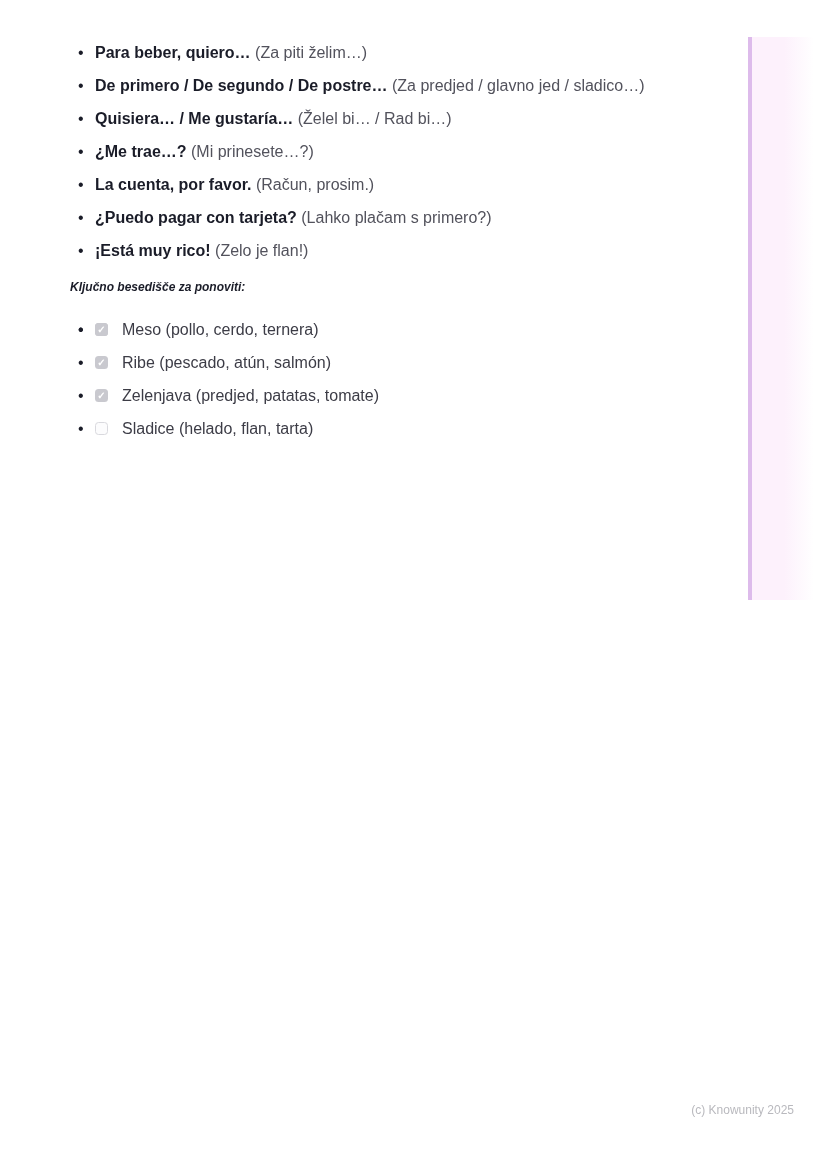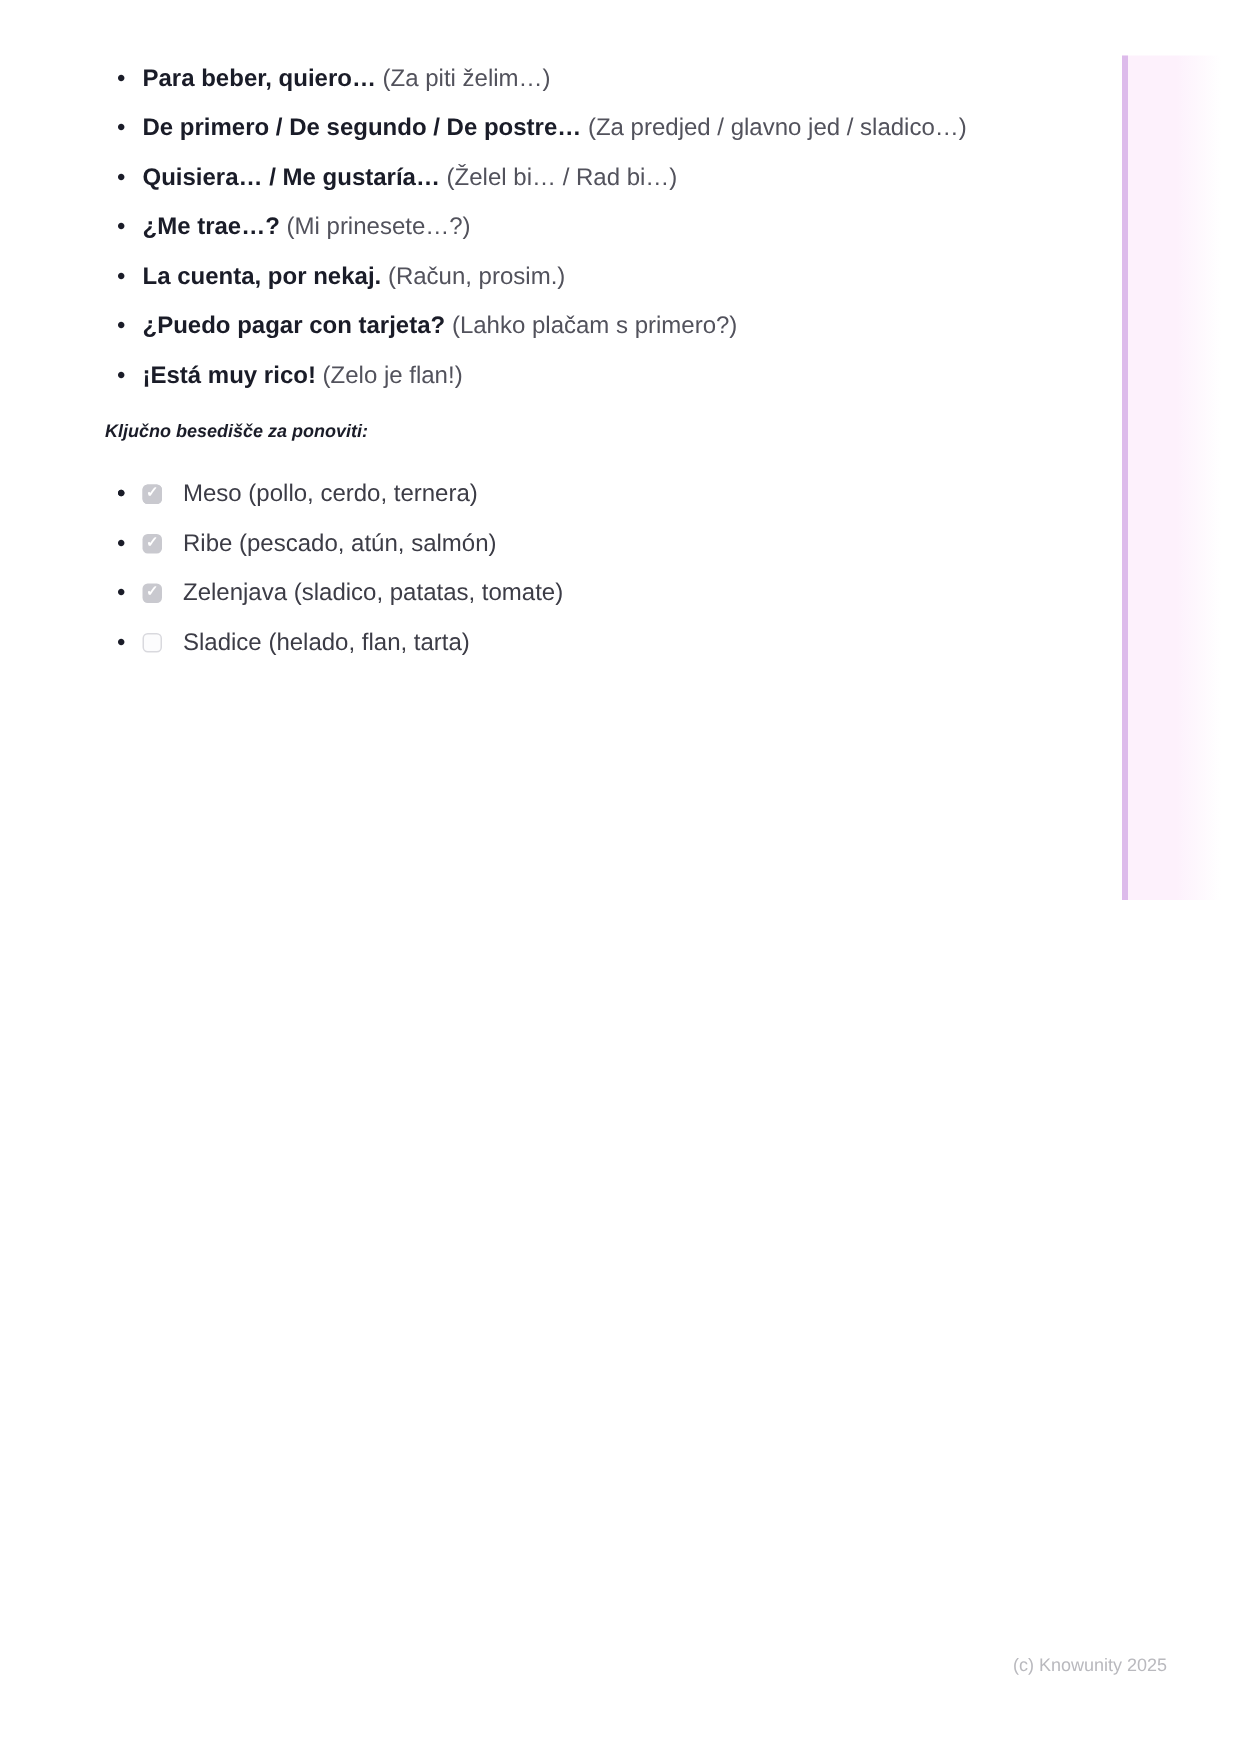--- a/index.html
+++ b/index.html
@@ -109,21 +109,21 @@
 
   .note {
     font-style: italic;
     color: var(--note-gray);
     margin: 18px 0 0 0;
   }
 
   .footer {
     position: absolute;
     top: 1103px;
-    right: 50px;
+    right: 34px;
     font-size: 12px;
     line-height: 14px;
     color: var(--footer-gray);
   }
 </style>
 </head>
 <body>
 
 <div class="page">
 
@@ -135,38 +135,38 @@
     <ul class="phrases">
 
         <li class="phrase-item"><span class="bullet">•</span><span class="phrase-bold">Para beber, quiero…</span> <span class="phrase-normal">(Za piti želim…)</span></li>
 
         <li class="phrase-item"><span class="bullet">•</span><span class="phrase-bold">De primero / De segundo / De postre…</span> <span class="phrase-normal">(Za predjed / glavno jed / sladico…)</span></li>
 
         <li class="phrase-item"><span class="bullet">•</span><span class="phrase-bold">Quisiera… / Me gustaría…</span> <span class="phrase-normal">(Želel bi… / Rad bi…)</span></li>
 
         <li class="phrase-item"><span class="bullet">•</span><span class="phrase-bold">¿Me trae…?</span> <span class="phrase-normal">(Mi prinesete…?)</span></li>
 
-        <li class="phrase-item"><span class="bullet">•</span><span class="phrase-bold">La cuenta, por nekaj.</span> <span class="phrase-normal">(Račun, prosim.)</span></li>
+        <li class="phrase-item"><span class="bullet">•</span><span class="phrase-bold">La cuenta, por favor.</span> <span class="phrase-normal">(Račun, prosim.)</span></li>
 
         <li class="phrase-item"><span class="bullet">•</span><span class="phrase-bold">¿Puedo pagar con tarjeta?</span> <span class="phrase-normal">(Lahko plačam s primero?)</span></li>
 
         <li class="phrase-item"><span class="bullet">•</span><span class="phrase-bold">¡Está muy rico!</span> <span class="phrase-normal">(Zelo je flan!)</span></li>
       </ul>
 
     <h3 class="vocab-heading">Ključno besedišče za ponoviti:</h3>
 
     <ul class="checklist">
 
         <li class="check-item"><span class="bullet">•</span><span class="checkbox"><span class="check">✓</span></span></li>
 
         <li class="check-item"><span class="bullet">•</span><span class="checkbox"><span class="check">✓</span></span><span class="check-label">Meso (pollo, cerdo, ternera)</span></li>
 
         <li class="check-item"><span class="bullet">•</span><span class="checkbox"><span class="check">✓</span></span><span class="check-label">Ribe (pescado, atún, salmón)</span></li>
 
-        <li class="check-item"><span class="bullet">•</span><span class="checkbox"><span class="check">✓</span></span><span class="check-label">Zelenjava (sladico, patatas, tomate)</span></li>
+        <li class="check-item"><span class="bullet">•</span><span class="checkbox"><span class="check">✓</span></span><span class="check-label">Zelenjava (predjed, patatas, tomate)</span></li>
 
         <li class="check-item"><span class="bullet">•</span><span class="checkbox"></span><span class="check-label">Sladice (helado, flan, tarta)</span></li>
       </ul>
 
 
   </main>
 
   <div class="footer">(c) Knowunity 2025</div>
 
 </div>

